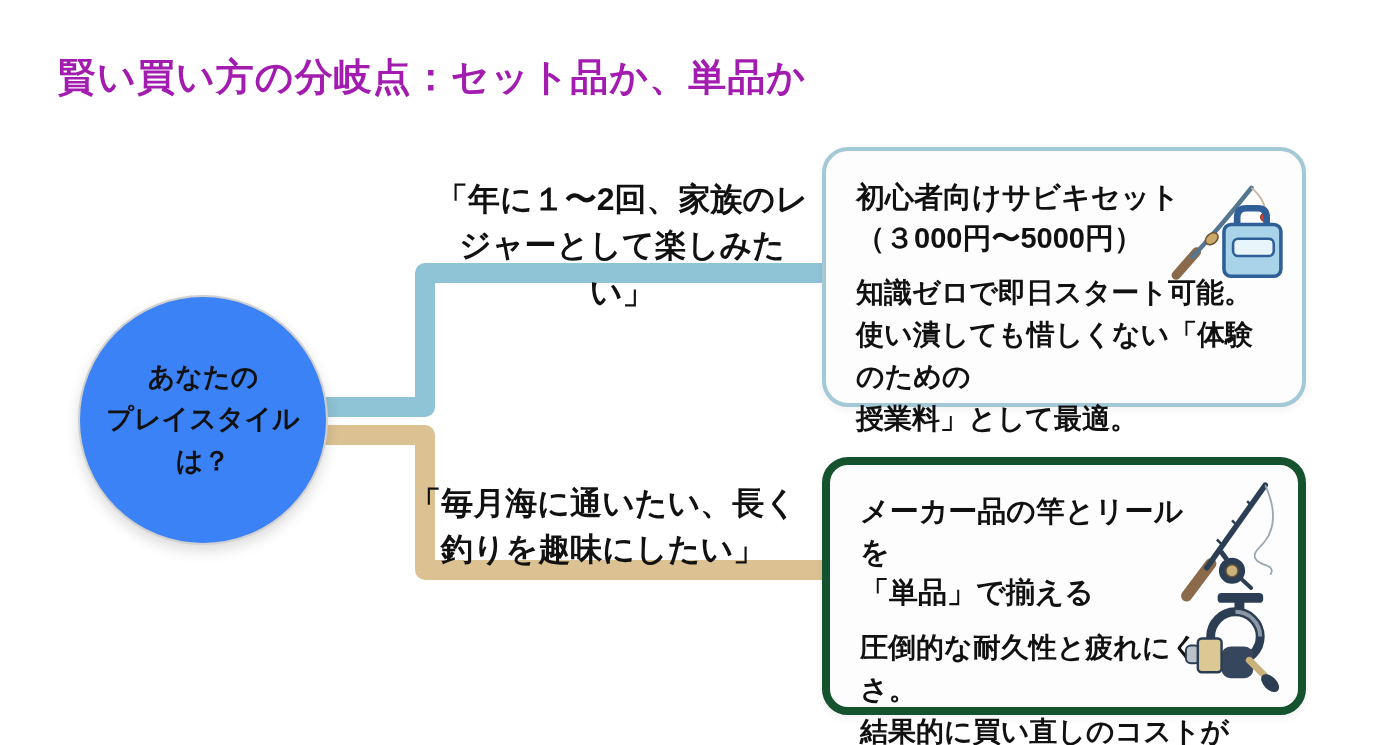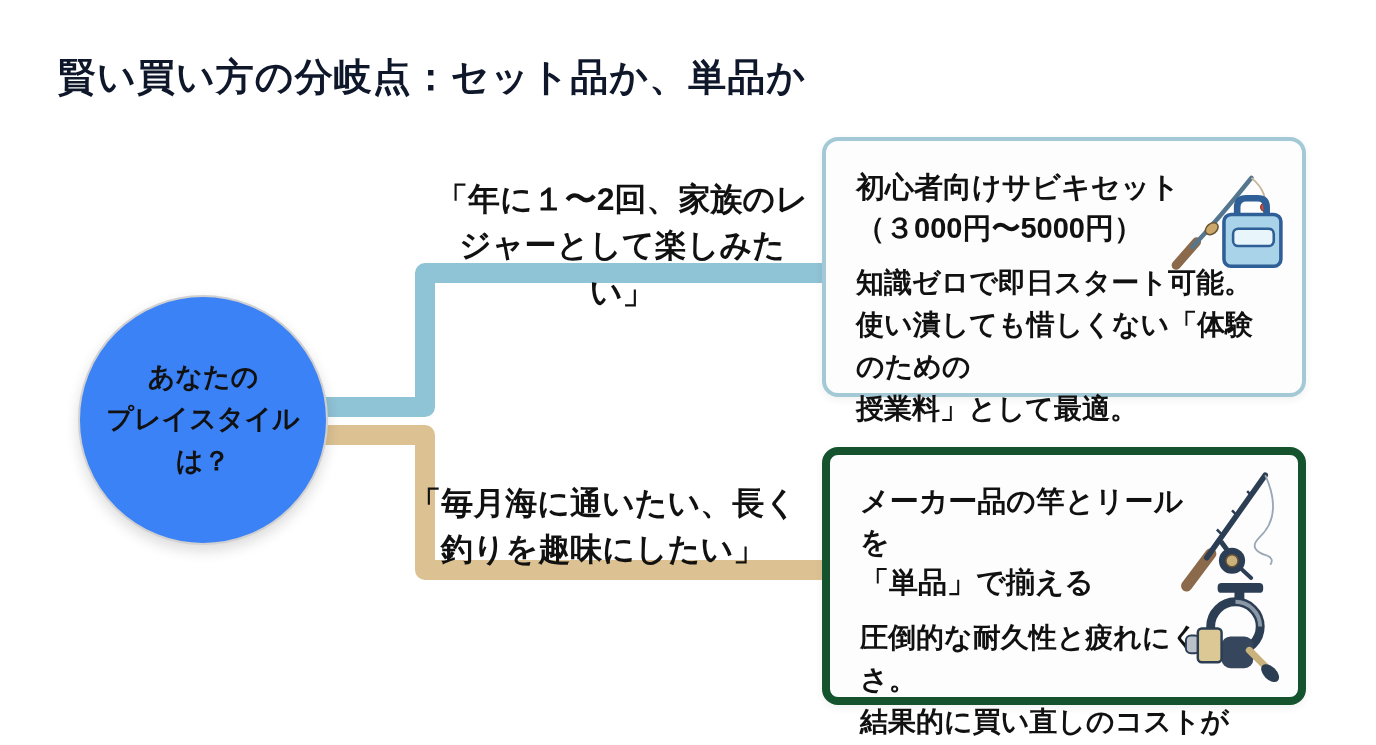--- a/index.html
+++ b/index.html
@@ -12,21 +12,21 @@
     overflow: hidden;
   }
   .multiline { white-space: pre-line; }
 
   .page-title {
     position: absolute;
     left: 58px; top: 52px;
     font-size: 38px;
     font-weight: 700;
     letter-spacing: 1px;
-    color: #0f172a;
+    color: #a21caf;
     text-align: center;
   }
 
   #connector-layer {
     position: absolute;
     left: 0; top: 0;
     width: 1376px; height: 745px;
     z-index: 0;
   }
 
@@ -59,24 +59,25 @@
     z-index: 1;
   }
   .branch-label.top { left: 432px; top: 176px; width: 380px; }
   .branch-label.bottom { left: 408px; top: 480px; width: 390px; }
 
   .result-card {
     position: absolute;
     left: 822px;
     width: 484px;
     background: #fdfdfd;
-    border-radius: 16px;
+    border-radius: 26px;
     padding: 26px 26px 20px 30px;
     z-index: 2;
     box-shadow: 0 3px 8px rgba(0,0,0,0.06);
+    margin-top: 10px;
   }
   .result-card.top { top: 137px; height: 260px; border: 4px solid #a4c9d6; }
   .result-card.bottom { top: 447px; height: 258px; border: 8px solid #14532d; }
 
   .card-title {
     font-size: 29px;
     font-weight: 700;
     line-height: 1.4;
     max-width: 345px;
   }

